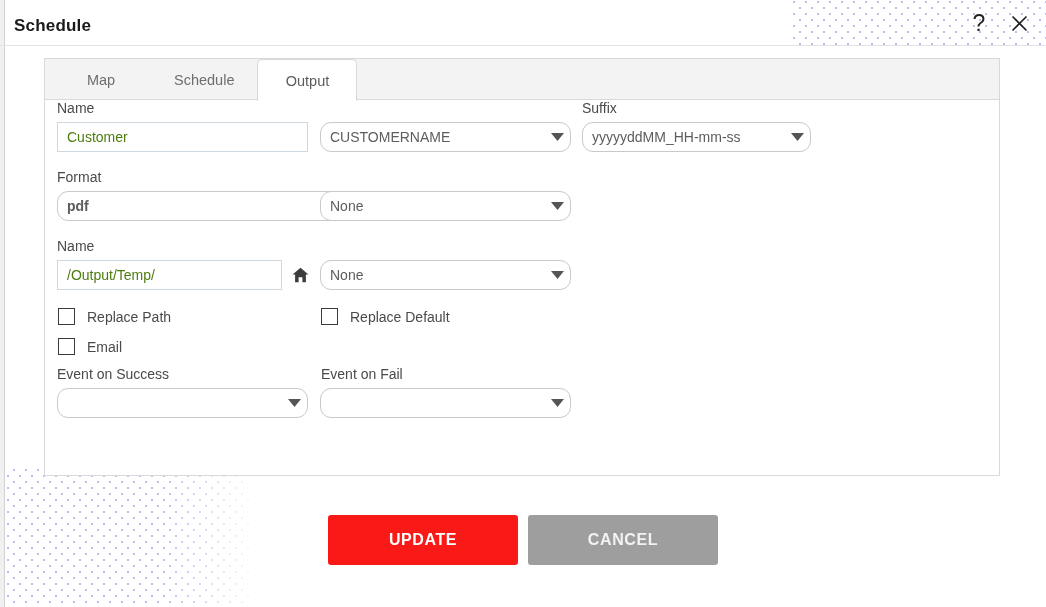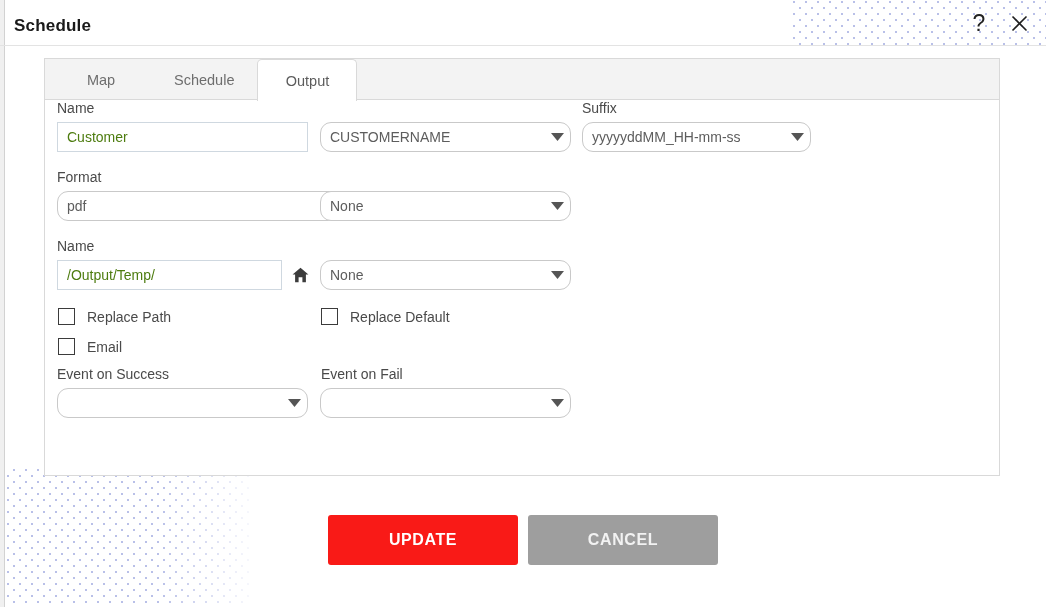--- a/index.html
+++ b/index.html
@@ -250,21 +250,21 @@
       <span class="val">yyyyyddMM_HH-mm-ss</span>
       <span class="caret">
         <svg width="13" height="9" viewBox="0 0 13 9">
             <polygon points="0,0 13,0 6.5,8" fill="#555"></polygon>
           </svg>
       </span>
     </div>
 
     <div class="field-label" style="left:12px; top:69px;">Format</div>
 
-    <div class="ctl select" style="left:12px; top:91px; width:288px;">
+    <div class="ctl select" style="left:12px; top:91px; width:288px;font-weight:bold;">
       <span class="val">pdf</span>
       <span class="caret">
         <svg width="13" height="9" viewBox="0 0 13 9">
             <polygon points="0,0 13,0 6.5,8" fill="#555"></polygon>
           </svg>
       </span>
     </div>
 
     <div class="ctl select" style="left:275px; top:91px; width:251px;">
       <span class="val">None</span>

